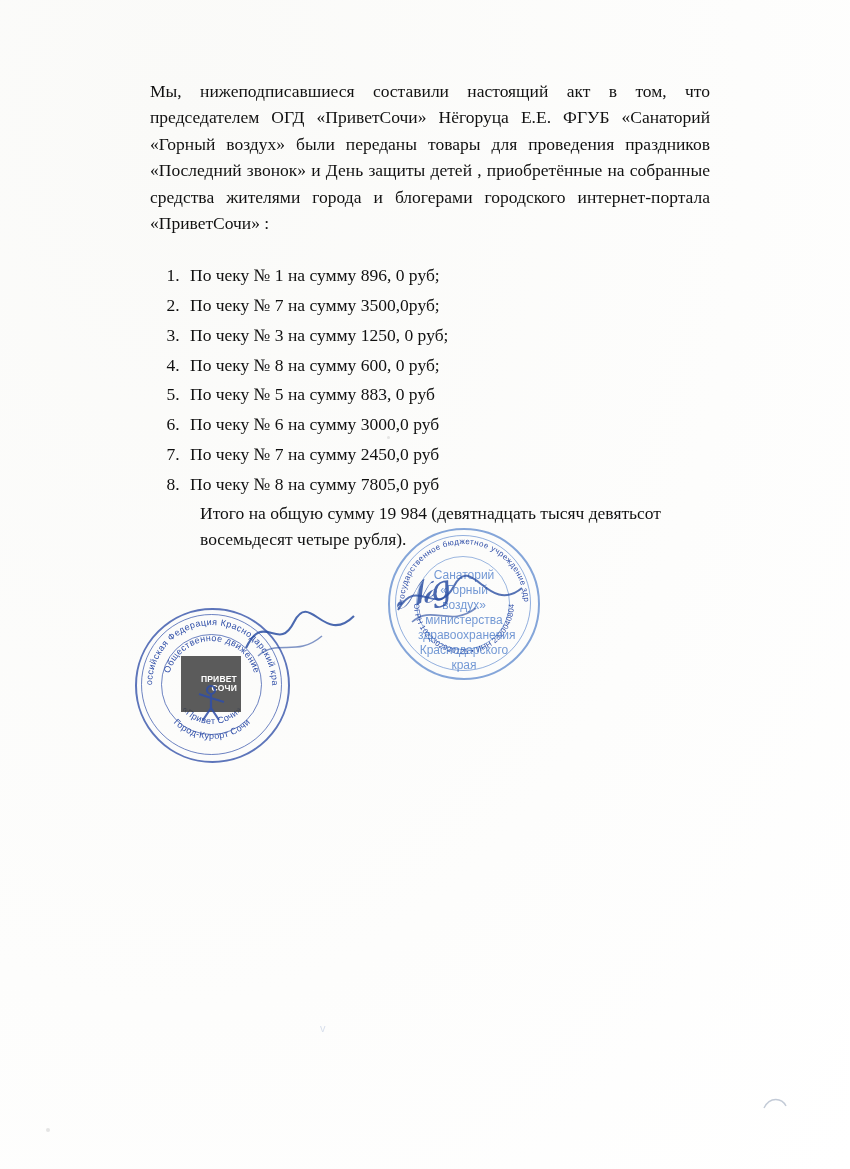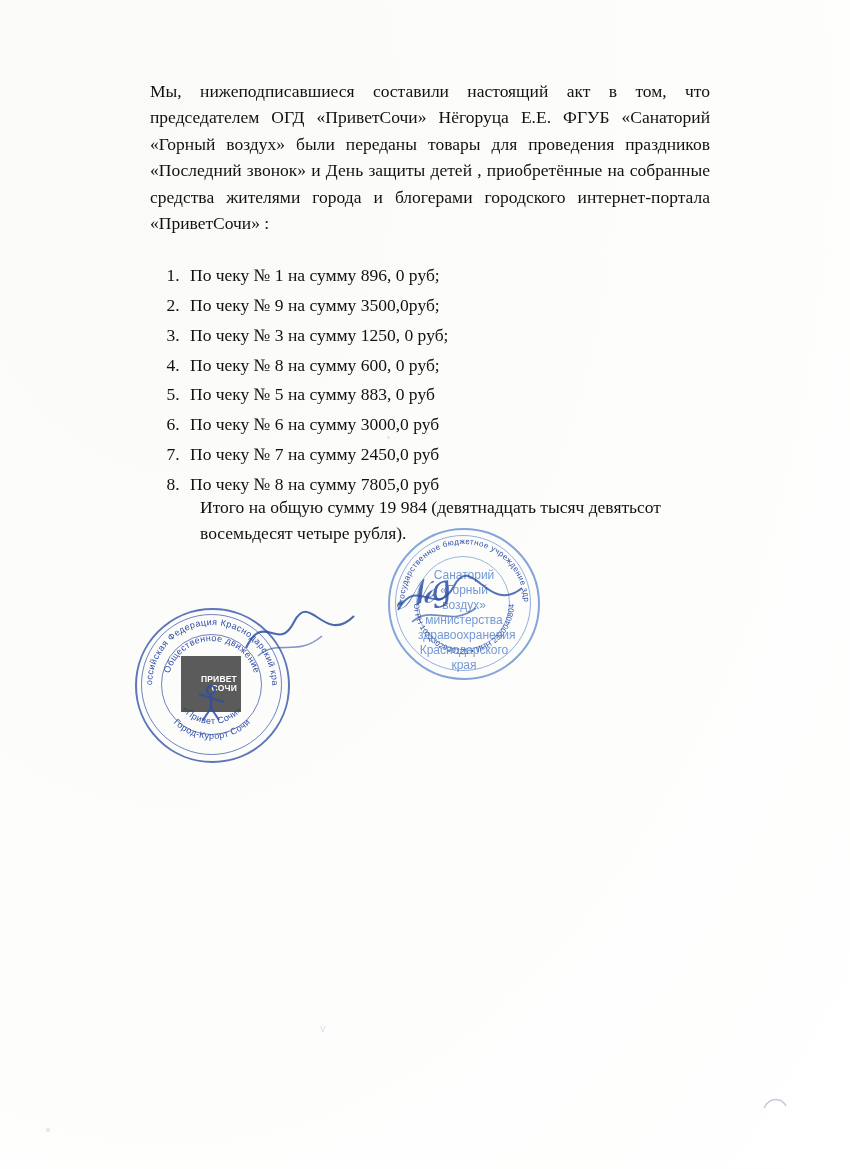--- a/index.html
+++ b/index.html
@@ -56,21 +56,21 @@
   .closing {
     position: absolute;
     left: 200px;
     top: 488px;
     width: 530px;
     font-size: 17.5px;
     line-height: 1.5;
     color: #111;
   }
   .closing .line2 {
-    margin-top: 6px;
+    margin-top: 12px;
   }
   .signature-row {
     position: absolute;
     left: 150px;
     top: 592px;
     width: 600px;
     height: 40px;
   }
   .sig-name {
     position: absolute;
@@ -153,21 +153,21 @@
 <body>
 
 <div class="page">
   <div class="paper-tint"></div>
 
   <div class="content">
     <p class="intro">Мы, нижеподписавшиеся составили настоящий акт в том, что председателем ОГД «ПриветСочи» Нёгоруца Е.Е. ФГУБ «Санаторий «Горный воздух» были переданы товары для проведения праздников «Последний звонок» и День защиты детей , приобретённые на собранные средства жителями города и блогерами городского интернет-портала «ПриветСочи» :</p>
 
     <ol class="receipt-list">
       <li>По чеку № 1 на сумму  896, 0 руб;</li>
-      <li>По чеку № 9 на сумму  3500,0руб;</li>
+      <li>По чеку № 7 на сумму  3500,0руб;</li>
       <li>По чеку № 3 на сумму  1250, 0 руб;</li>
       <li>По чеку № 8 на сумму  600, 0 руб;</li>
       <li>По чеку № 5 на сумму  883, 0 руб</li>
       <li>По чеку № 6 на сумму  3000,0 руб</li>
       <li>По чеку № 7 на сумму  2450,0 руб</li>
       <li>По чеку № 8 на сумму  7805,0 руб</li>
     </ol>
   </div>
 
   <div class="closing">

